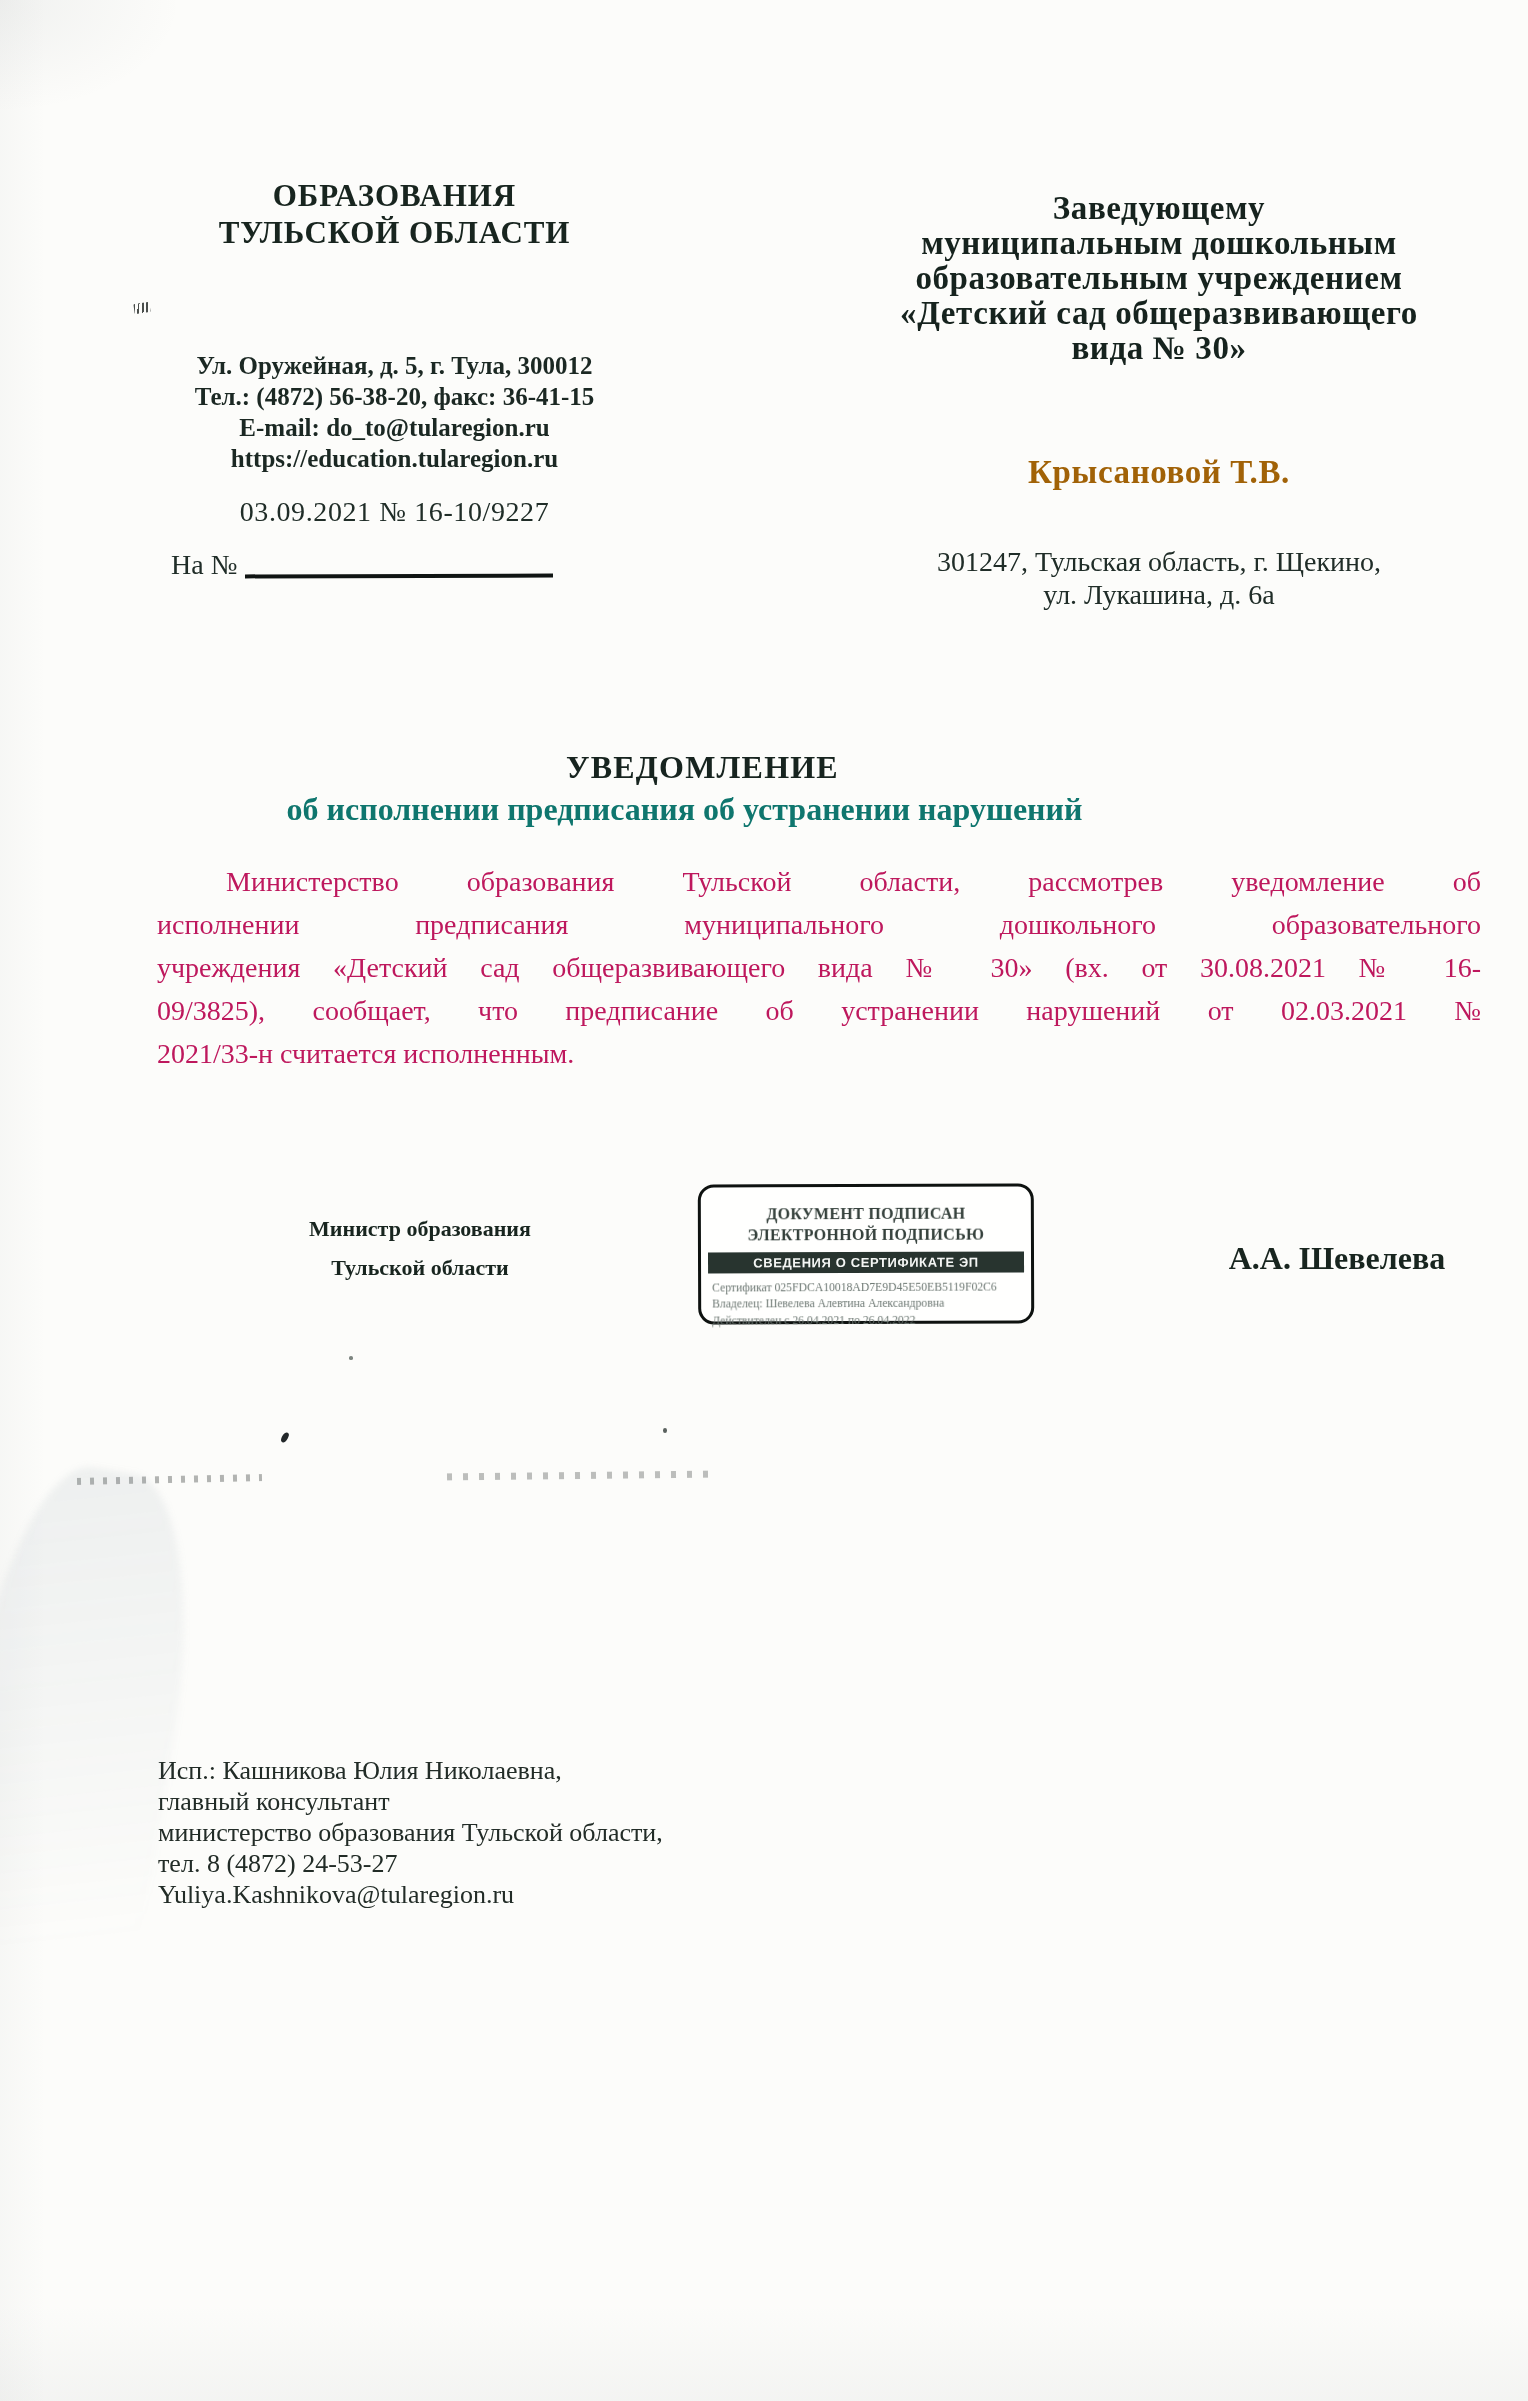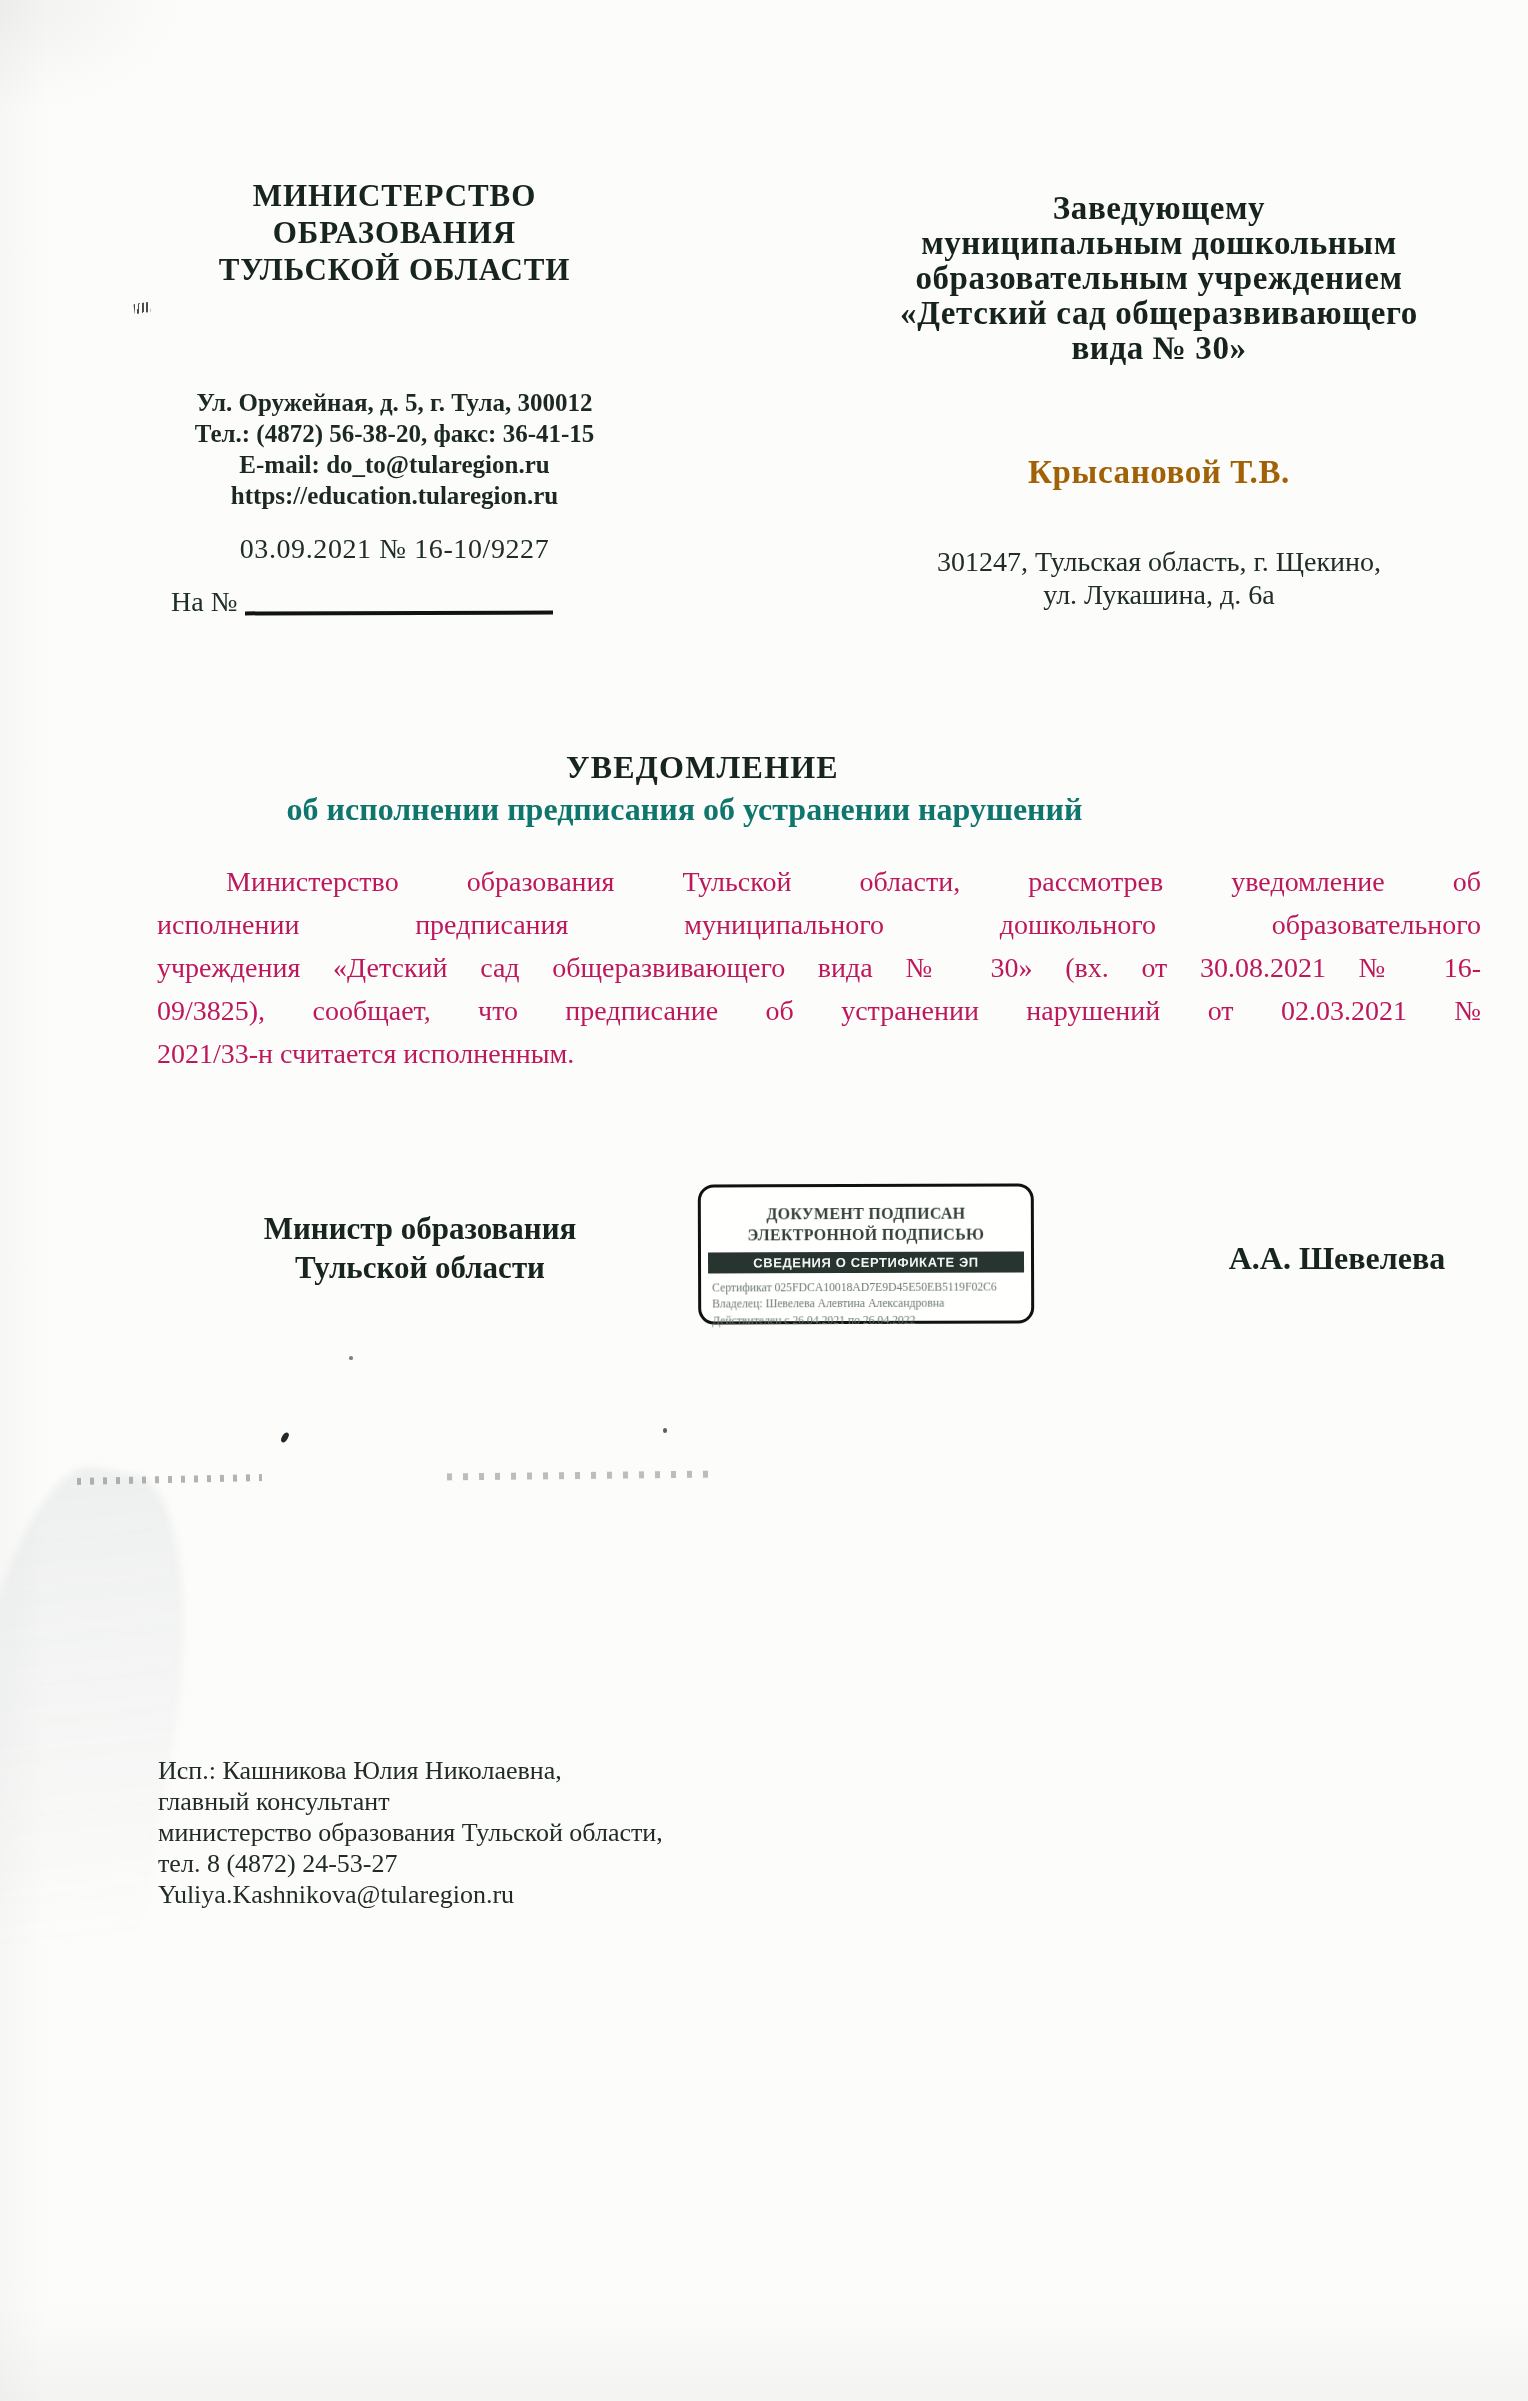--- a/index.html
+++ b/index.html
@@ -51,21 +51,21 @@
   .doc-title { left: 0; top: 749px; width: 1405px; text-align: center; font-weight: bold; font-size: 32px; letter-spacing: 1.2px; color: #17241f; }
   .doc-subtitle { left: 0; top: 791px; width: 1369px; text-align: center; font-weight: bold; font-size: 32px; color: #0f766e; }
 
   
   .body-text { left: 157px; top: 860px; width: 1324px; font-size: 28px; line-height: 43px; color: #be185d; }
   .body-line { text-align: justify; text-align-last: justify; white-space: normal; }
   .body-line.first { text-indent: 69px; }
   .body-line.last { text-align-last: left; }
 
   
-  .sig-position { left: 235px; top: 1209px; width: 370px; text-align: center; font-weight: bold; font-size: 31px; line-height: 39px; color: #18251f; }
+  .sig-position { left: 235px; top: 1209px; width: 370px; text-align: center; font-weight: bold; font-size: 22px; line-height: 39px; color: #18251f; }
   .sig-name { left: 1189px; top: 1240px; width: 296px; text-align: center; font-weight: bold; font-size: 32px; color: #18251f; }
 
   
   .stamp {
     left: 698px; top: 1184px; width: 336px; height: 140px;
     background: #fffffe;
     border: 3.1px solid #0e1210;
     border-radius: 16px;
     box-sizing: border-box;
     padding-top: 16px;
@@ -116,21 +116,20 @@
     filter: blur(3.7px);
   }
 </style>
 </head>
 <body>
 
 <div class="page">
 
   <div class="abs sender">
     <div class="sender-name">
-      <div>МИНИСТЕРСТВО</div>
       <div>ОБРАЗОВАНИЯ</div>
       <div>ТУЛЬСКОЙ ОБЛАСТИ</div>
     </div>
     <div class="sender-contacts">
       <div>Ул. Оружейная,  д. 5, г. Тула, 300012</div>
       <div>Тел.: (4872) 56-38-20, факс: 36-41-15</div>
       <div>E-mail: do_to@tularegion.ru</div>
       <div>https://education.tularegion.ru</div>
     </div>
     <div class="doc-number">03.09.2021 № 16-10/9227</div>

